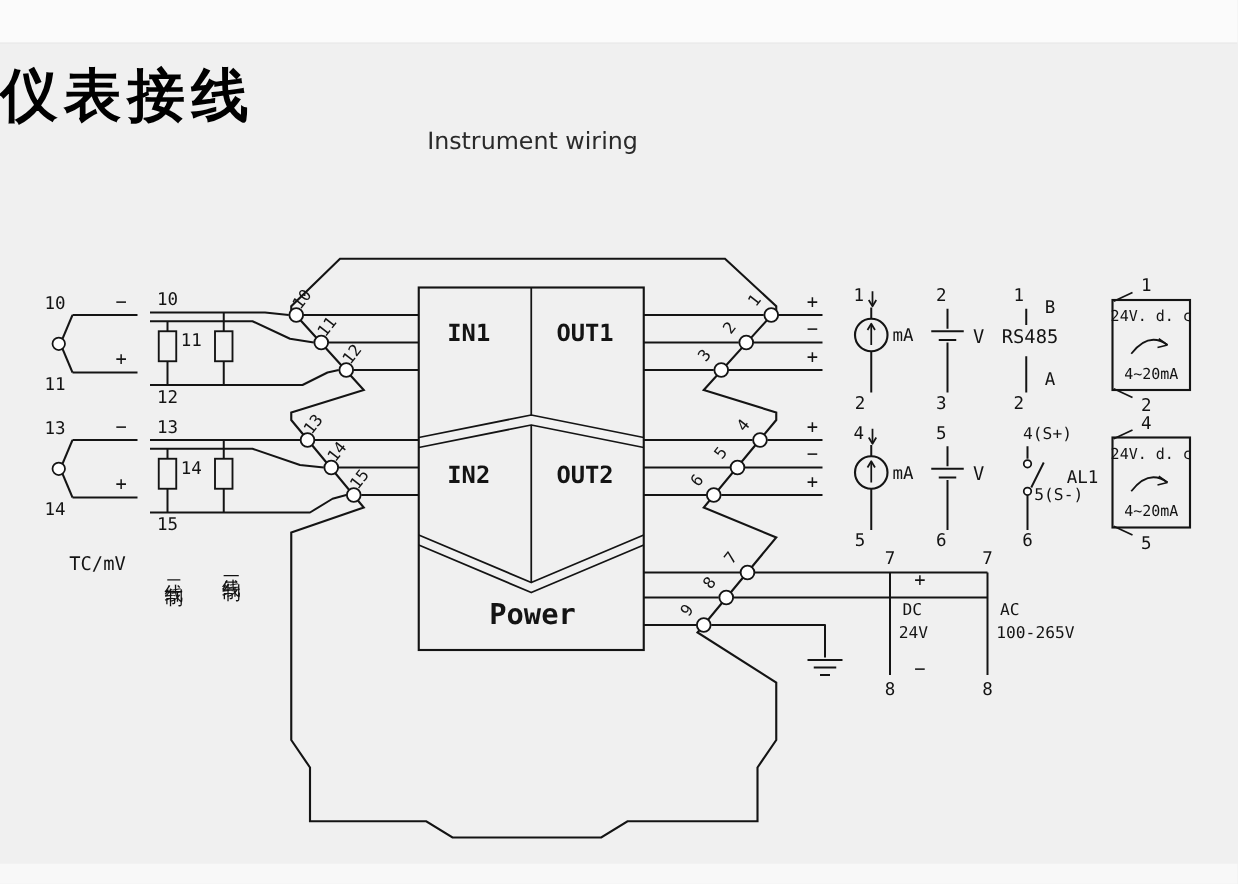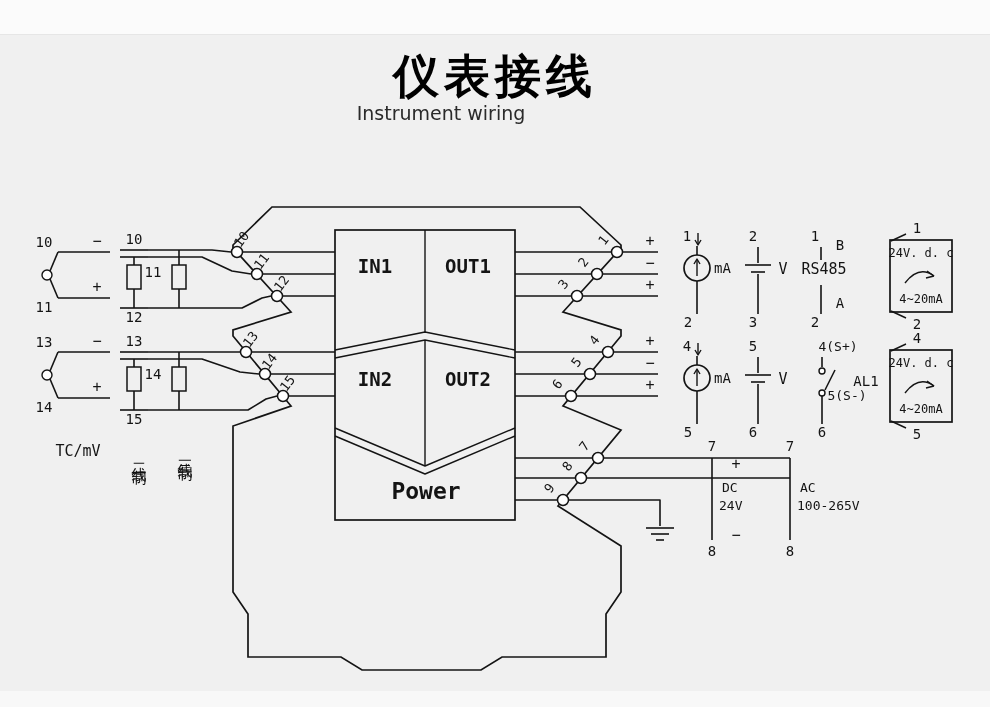--- a/index.html
+++ b/index.html
@@ -1,23 +1,23 @@
 <!DOCTYPE html>
 <html><head>
 <meta charset="utf-8">
 <style>
   html,body{margin:0;padding:0;}
   body{width:990px;height:707px;background:#f0f0f0;position:relative;overflow:hidden;
        font-family:"DejaVu Sans", sans-serif;}
   .top-strip{position:absolute;top:0;left:0;width:990px;height:34px;background:#fbfbfb;
              border-bottom:1px solid #e6e6e6;}
   .bottom-strip{position:absolute;bottom:0;left:0;width:990px;height:16px;background:#f8f8f8;}
-  .title{position:absolute;top:46px;left:0;width:990px;text-align:center;
+  .title{position:absolute;top:46px;left:0;width:990px;
          font-weight:900;font-size:46px;color:#000;letter-spacing:5px;}
-  .subtitle{position:absolute;top:102px;left:15px;width:852px;text-align:center;
+  .subtitle{position:absolute;top:102px;left:0;width:852px;text-align:center;
             font-size:19px;color:#2a2a2a;}
   .vlabel{position:absolute;writing-mode:vertical-rl;text-orientation:upright;
           font-size:15px;color:#111;letter-spacing:3px;line-height:1;}
   .vl-2wire{left:131px;top:452px;}
   .vl-3wire{left:177px;top:448px;}
   svg{position:absolute;top:0;left:0;}
   svg .w{stroke:#141414;stroke-width:1.6;fill:none;stroke-linejoin:round;}
   svg .thin{stroke:#141414;stroke-width:1.4;fill:none;stroke-linejoin:round;}
   svg .box{stroke:#141414;stroke-width:1.7;fill:none;}
   svg .res{stroke:#141414;stroke-width:1.5;fill:#f0f0f0;}

